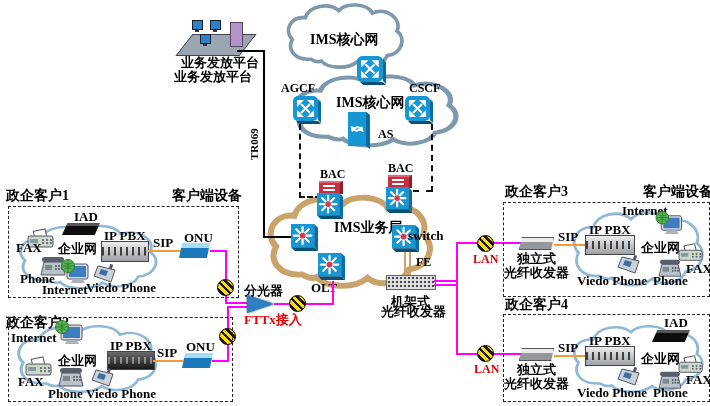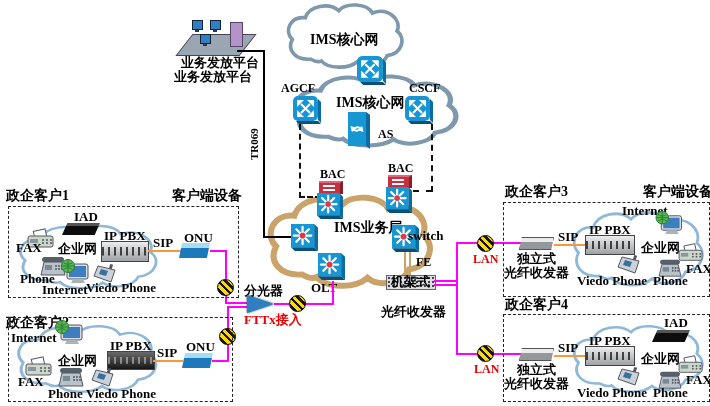--- a/index.html
+++ b/index.html
@@ -226,21 +226,21 @@
           <line x1="18.5" y1="5.5" x2="5.5" y2="18.5"></line>
         </g>
         <circle cx="12" cy="12" r="3" fill="#D93A4A"></circle>
       </svg></div>
   <div class="lbl" style="left:408px;top:229px;">switch</div>
 
   <div class="ln tan" style="left:404px;top:252px;width:2px;height:25px;"></div>
   <div class="ln tan" style="left:409px;top:252px;width:2px;height:25px;"></div>
   <div class="lbl" style="left:416px;top:256px;font-size:12px;">FE</div>
   <div class="rack" style="left:386px;top:275px;width:48px;height:13px;"></div>
-  <div class="lbl" style="left:391px;top:275px;">机架式</div>
+  <div class="lbl" style="left:391px;top:295px;">机架式</div>
   <div class="lbl" style="left:381px;top:305px;">光纤收发器</div>
 
   <div class="ln mag" style="left:210px;top:250px;width:17px;height:2px;"></div>
   <div class="ln mag" style="left:225px;top:250px;width:2px;height:54px;"></div>
   <div class="ln mag" style="left:225px;top:302px;width:26px;height:2px;"></div>
 
   <div class="ln mag" style="left:212px;top:360px;width:17px;height:2px;"></div>
   <div class="ln mag" style="left:227px;top:306px;width:2px;height:56px;"></div>
   <div class="ln mag" style="left:227px;top:306px;width:24px;height:2px;"></div>
 

